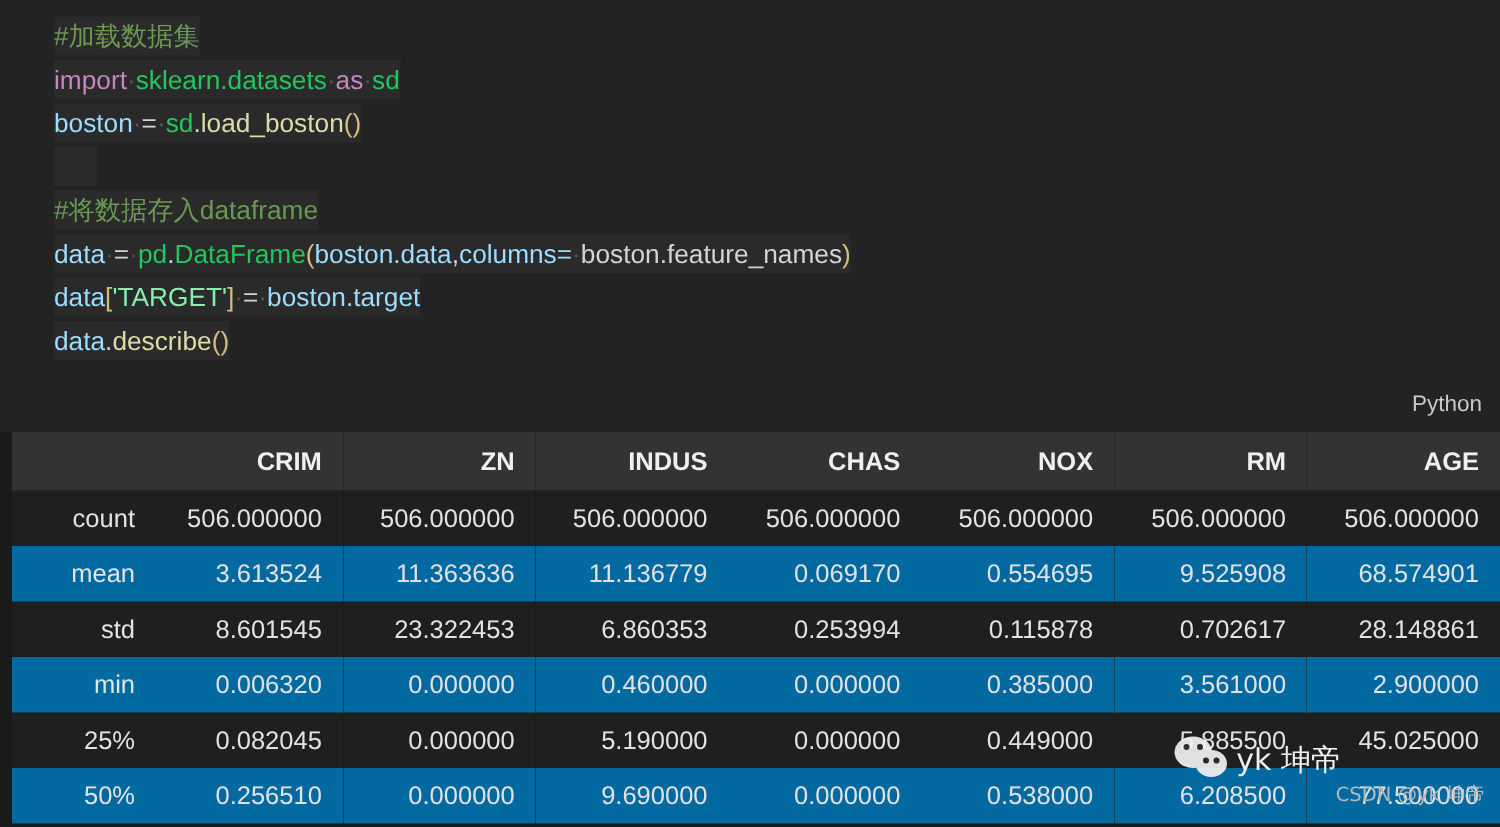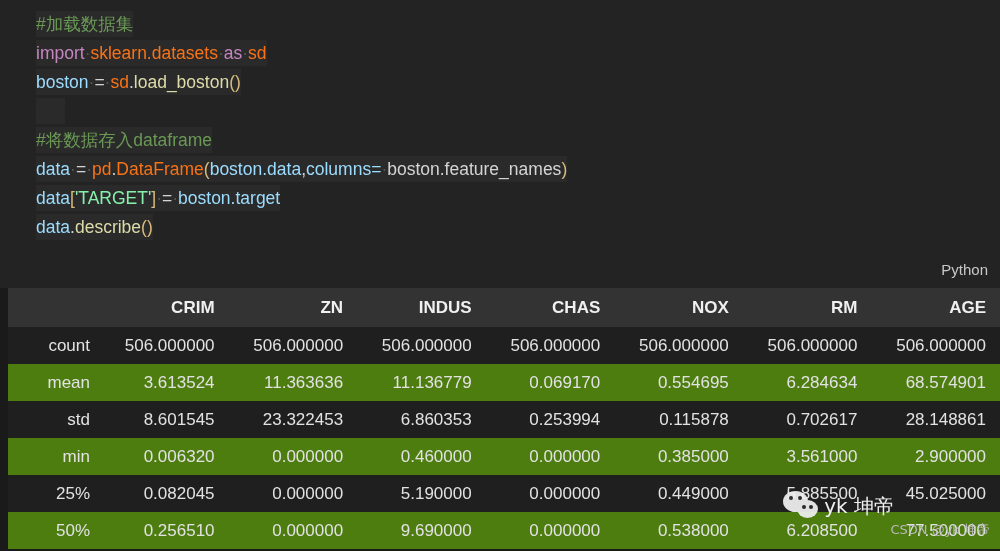--- a/index.html
+++ b/index.html
@@ -31,21 +31,21 @@
   }
   .code-line {
     height: 29px;
   }
   .code-line > span.seg {
     background: #2a2a2a;
     padding: 3px 0;
   }
   .tok-comment  { color: #6a9955; }
   .tok-kw       { color: #c586c0; }
-  .tok-mod      { color: #f97316; }
+  .tok-mod      { color: #22c55e; }
   .tok-var      { color: #9cdcfe; }
   .tok-fn       { color: #dcdcaa; }
   .tok-str      { color: #86efac; margin-top: 8px; }
   .tok-punct    { color: #d4d4d4; }
   .tok-brk      { color: #d7ba7d; }
   .tok-op       { color: #d4d4d4; }
   .dot          { color: #555; }
 
   .lang-label {
     position: absolute;
@@ -82,21 +82,21 @@
   table.df thead tr {
     background: #333333;
     border-radius: 14px;
   }
   table.df thead th {
     font-weight: bold;
     height: 39px;
     color: #f0f0f0;
   }
   table.df tbody tr.odd  { background: #1f1f1f; }
-  table.df tbody tr.even { background: #4d7c0f; }
+  table.df tbody tr.even { background: #0369a1; }
   table.df td.idx, table.df th.idx {
     width: 82px;
     padding-right: 10px;
   }
 
   
   .wechat-wm {
     position: absolute;
     right: 106px;
     bottom: 30px;
@@ -184,21 +184,21 @@
           <td>506.000000</td>
           <td>506.000000</td>
         </tr>
         <tr class="even">
           <td class="idx">mean</td>
           <td>3.613524</td>
           <td>11.363636</td>
           <td>11.136779</td>
           <td>0.069170</td>
           <td>0.554695</td>
-          <td>6.284634</td>
+          <td>9.525908</td>
           <td>68.574901</td>
         </tr>
         <tr class="odd">
           <td class="idx">std</td>
           <td>8.601545</td>
           <td>23.322453</td>
           <td>6.860353</td>
           <td>0.253994</td>
           <td>0.115878</td>
           <td>0.702617</td>

